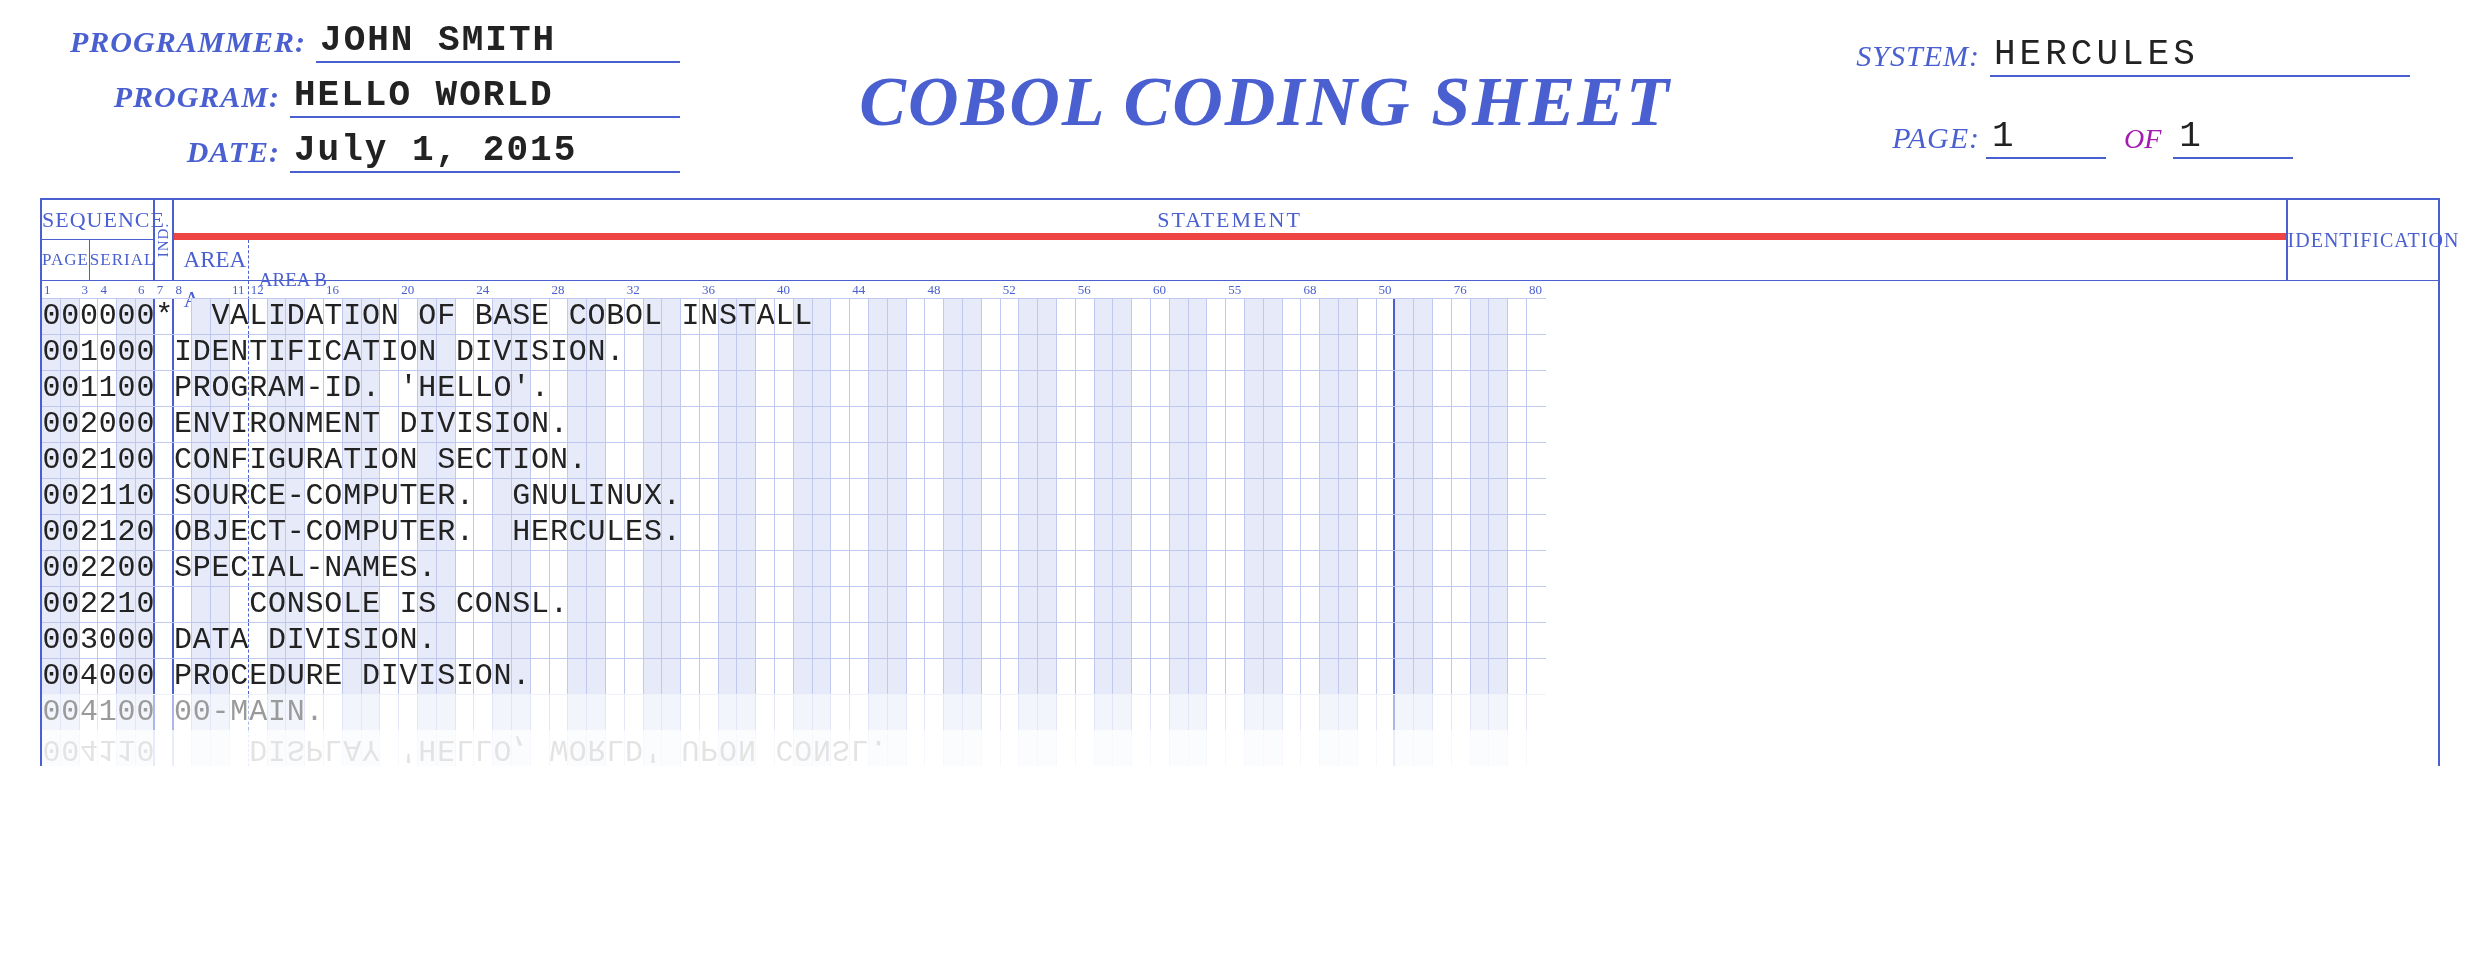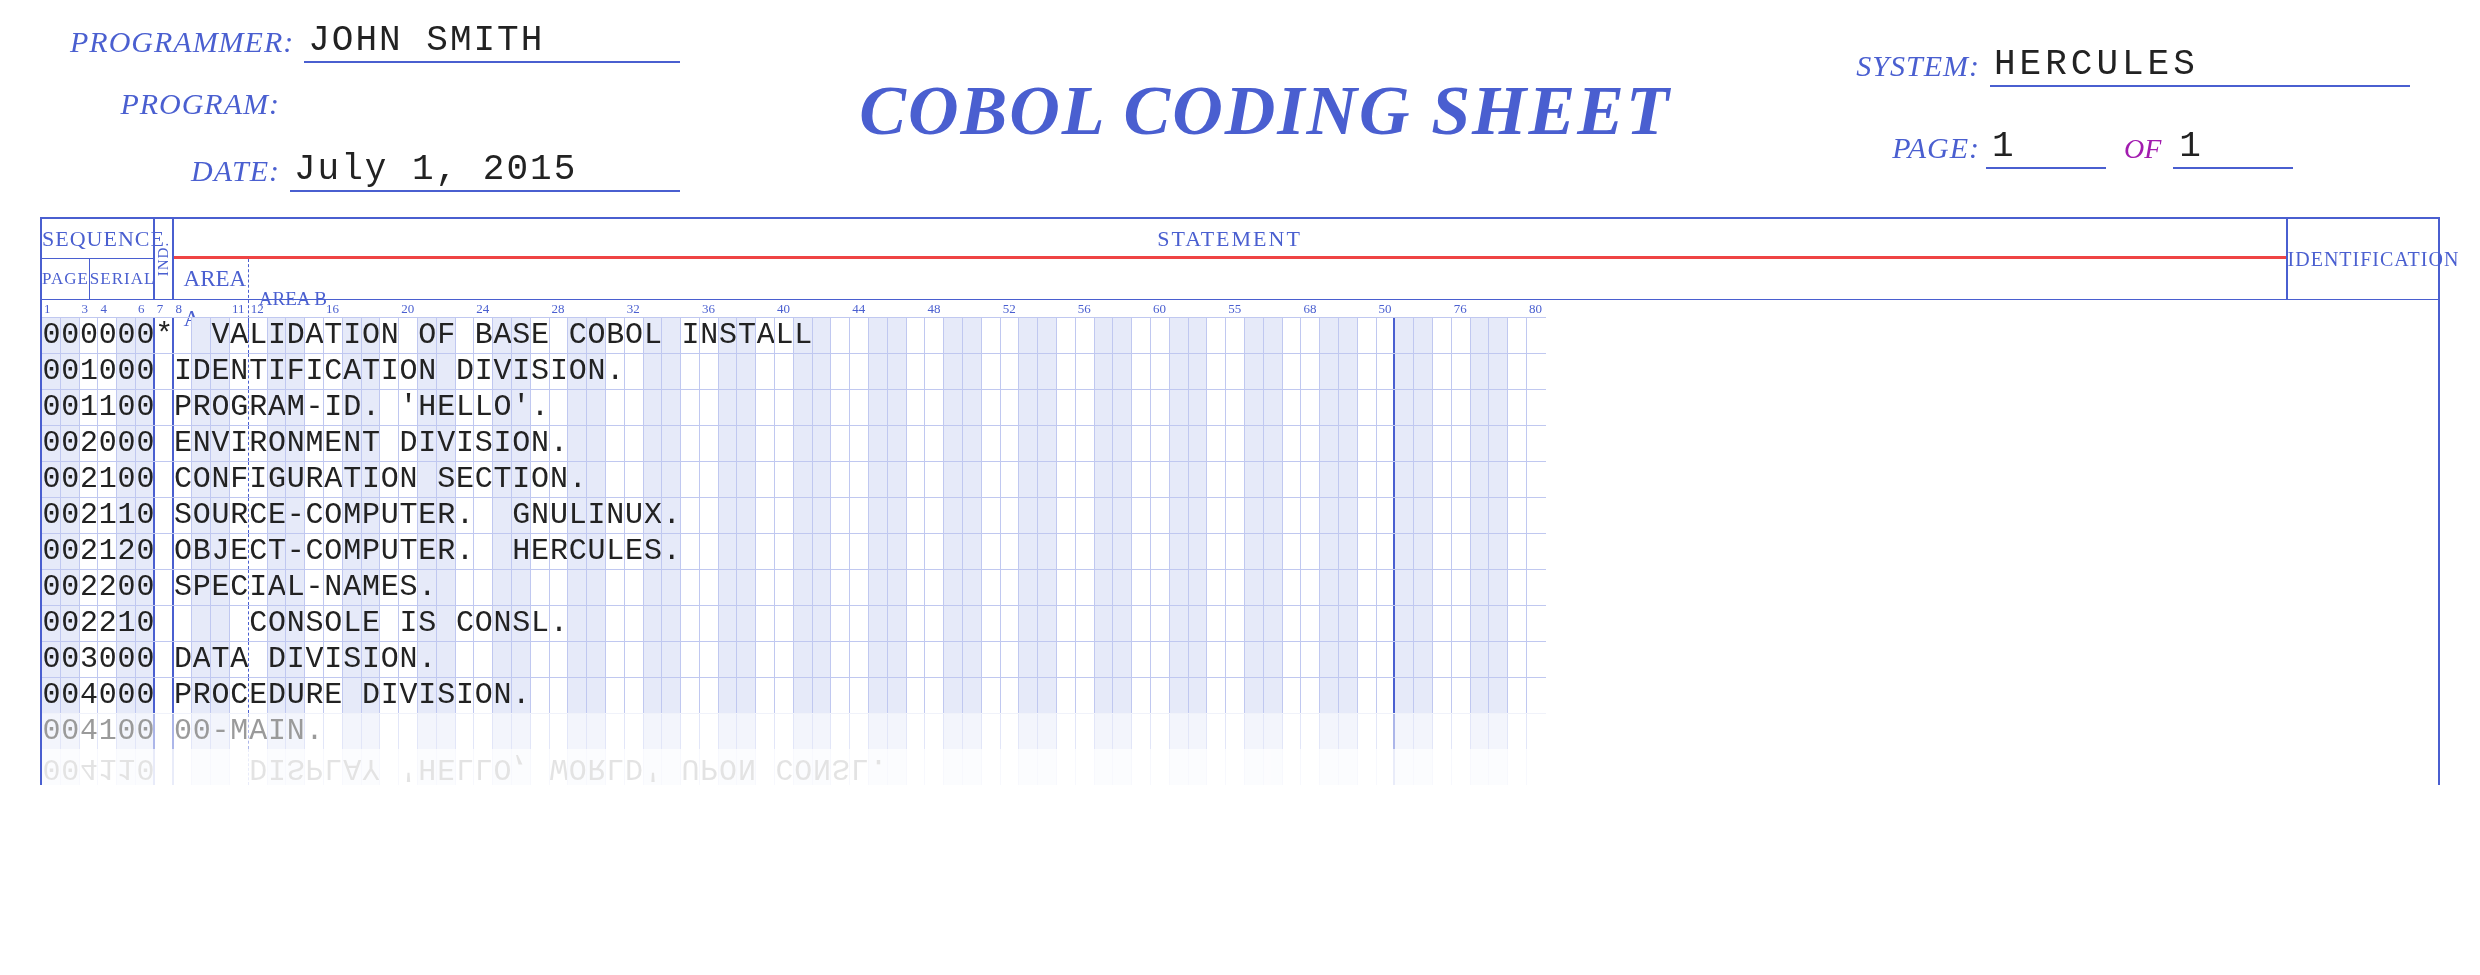--- a/index.html
+++ b/index.html
@@ -17,22 +17,23 @@
   }
   .header {
     display: flex;
     align-items: center;
     justify-content: space-between;
     padding: 0 30px 25px 30px;
   }
   .left-meta {
     display: flex;
     flex-direction: column;
-    gap: 24px;
+    gap: 12px;
     width: 610px;
+    font-weight: bold;
   }
   .meta-row {
     display: flex;
     align-items: flex-end;
     gap: 10px;
   }
   .meta-label {
     color: #4a5fd0;
     font-size: 30px;
     letter-spacing: 1px;
@@ -148,21 +149,21 @@
     display: flex;
     flex-direction: column;
     border-right: 2px solid #4a5fd0;
   }
   .ah-stmt-top {
     text-align: center;
     font-size: 22px;
     height: 40px;
     line-height: 40px;
     letter-spacing: 2px;
-    border-bottom: 3px solid #ef4444;
+    border-bottom: 7px solid #ef4444;
   }
   .ah-stmt-bot {
     display: flex;
     flex: 1;
     align-items: center;
   }
   .area-a {
     width: calc(18.8px * 4);
     border-right: 1px dashed #4a5fd0;
     padding-left: 10px;
@@ -245,20 +246,21 @@
 <div class="sheet">
 
   <div class="header">
     <div class="left-meta">
       <div class="meta-row">
         <span class="meta-label">PROGRAMMER:</span>
         <span class="meta-value">JOHN SMITH</span>
       </div>
       <div class="meta-row">
         <span class="meta-label">PROGRAM:</span>
+        <span class="meta-value">HELLO WORLD</span>
       </div>
       <div class="meta-row">
         <span class="meta-label">DATE:</span>
         <span class="meta-value">July 1, 2015</span>
       </div>
     </div>
 
     <div class="title">COBOL CODING SHEET</div>
 
     <div class="right-meta">

